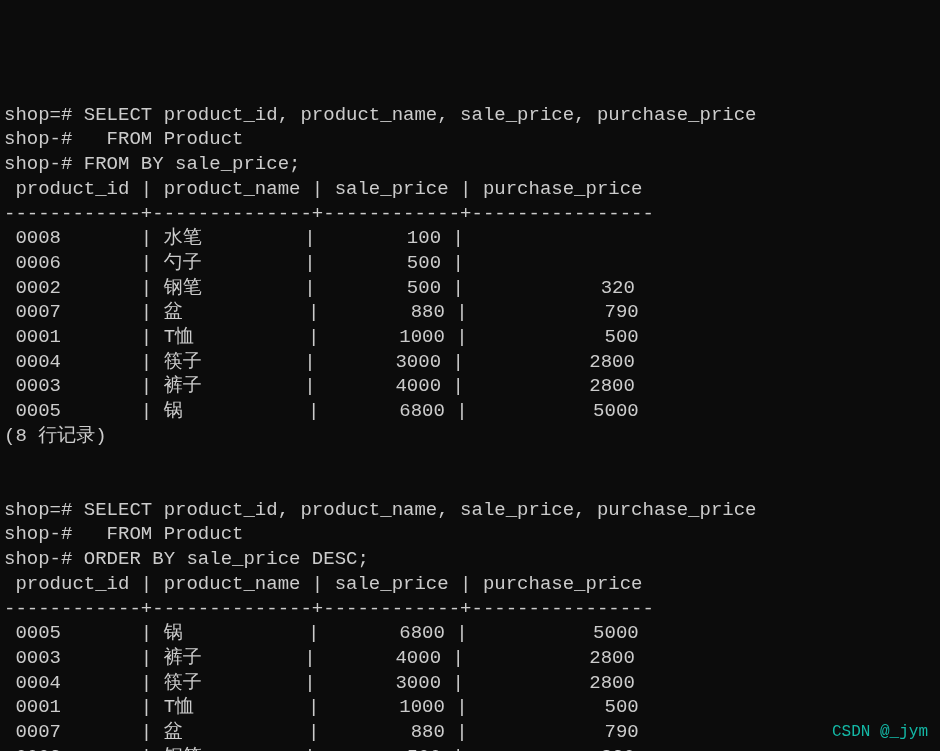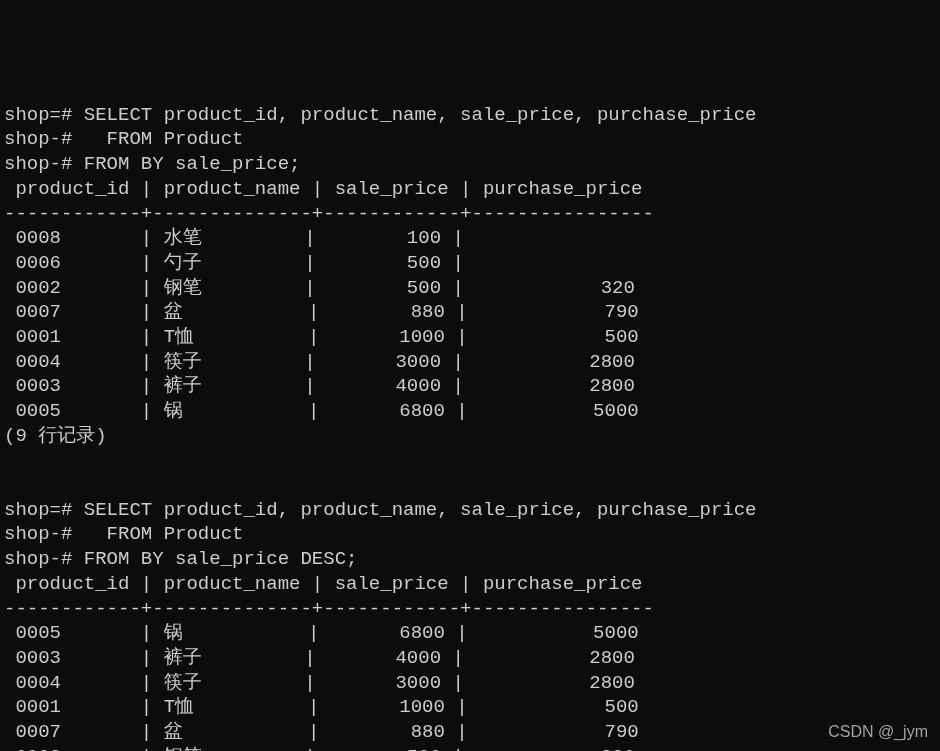--- a/index.html
+++ b/index.html
@@ -20,23 +20,23 @@
       overflow: hidden;
       position: relative;
     }
     .terminal {
       color: #cccccc;
     }
     .watermark {
       position: absolute;
       bottom: 8px;
       right: 12px;
-      color: #a3a3a3;
+      color: #14b8a6;
       font-size: 16px;
-      font-family: Liberation Sans, sans-serif;
+      font-family: Liberation Mono, monospace;
       white-space: normal;
     }
   </style>
 </head>
 <body>
 
 
 
 <div class="terminal"><span>shop=# SELECT product_id, product_name, sale_price, purchase_price</span>
 <span>shop-#   FROM Product</span>
@@ -44,26 +44,26 @@
 <span> product_id | product_name | sale_price | purchase_price</span>
 <span>------------+--------------+------------+----------------</span>
 <span id="q1rows"> 0008       | 水笔         |        100 |
  0006       | 勺子         |        500 |
  0002       | 钢笔         |        500 |            320
  0007       | 盆           |        880 |            790
  0001       | T恤          |       1000 |            500
  0004       | 筷子         |       3000 |           2800
  0003       | 裤子         |       4000 |           2800
  0005       | 锅           |       6800 |           5000</span>
-<span>(9 行记录)</span>
+<span>(8 行记录)</span>
 
 
 <span>shop=# SELECT product_id, product_name, sale_price, purchase_price</span>
 <span>shop-#   FROM Product</span>
-<span>shop-# FROM BY sale_price DESC;</span>
+<span>shop-# ORDER BY sale_price DESC;</span>
 <span> product_id | product_name | sale_price | purchase_price</span>
 <span>------------+--------------+------------+----------------</span>
 <span id="q2rows"> 0005       | 锅           |       6800 |           5000
  0003       | 裤子         |       4000 |           2800
  0004       | 筷子         |       3000 |           2800
  0001       | T恤          |       1000 |            500
  0007       | 盆           |        880 |            790
  0002       | 钢笔         |        500 |            320
  0006       | 勺子         |        500 |
  0008       | 水笔         |        100 |</span>

